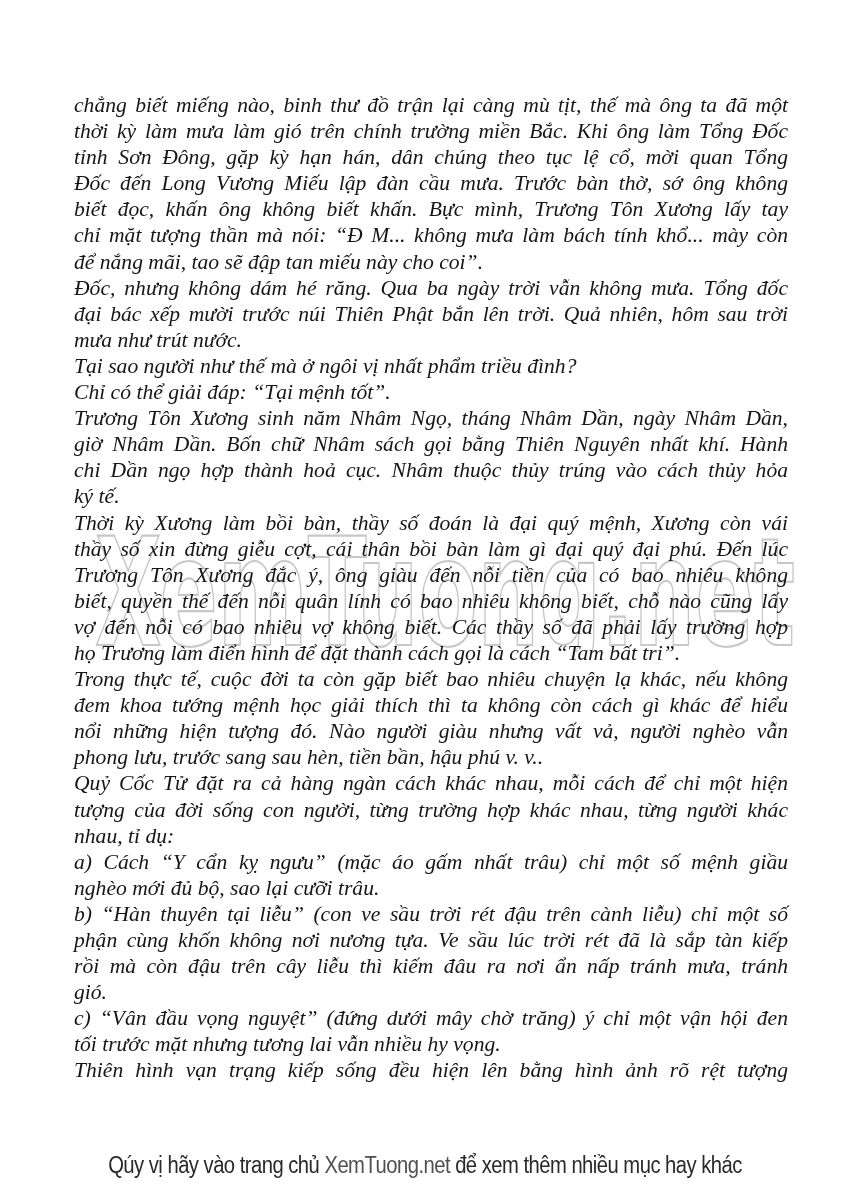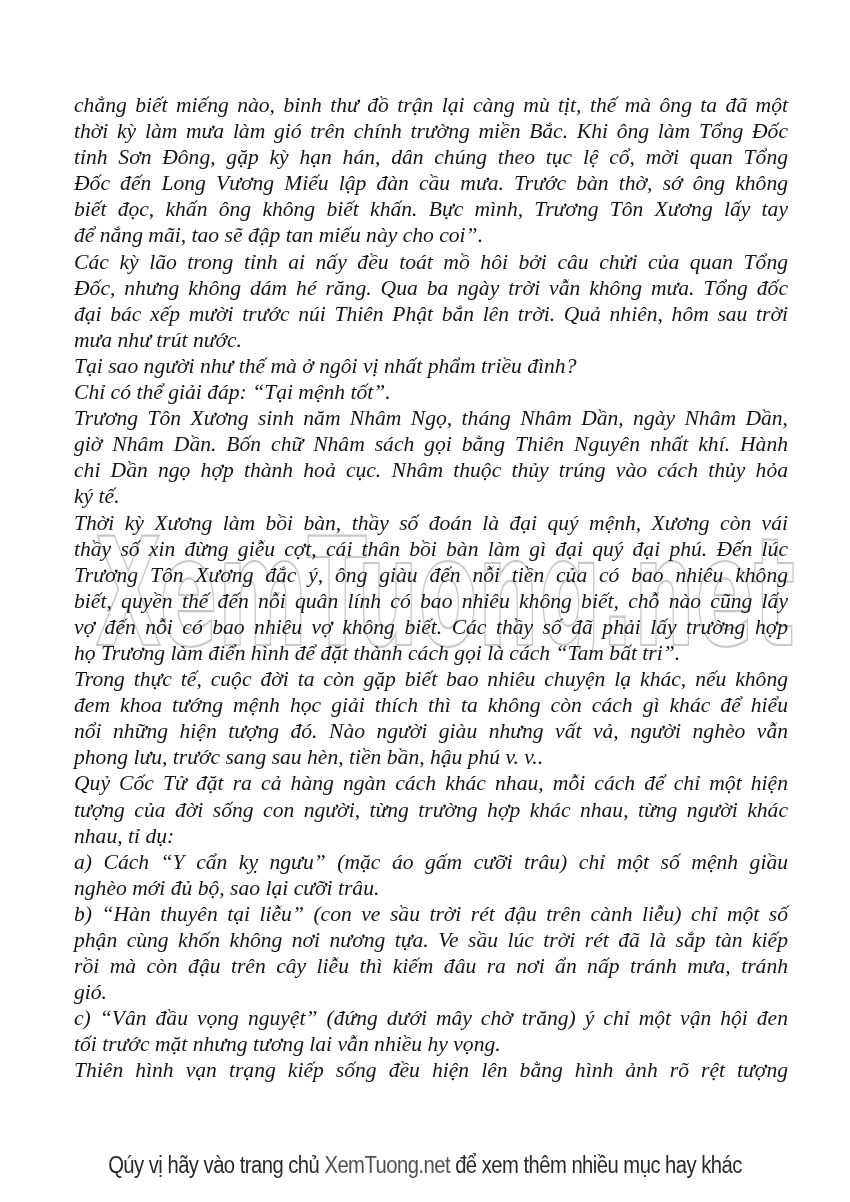--- a/index.html
+++ b/index.html
@@ -74,22 +74,22 @@
 <svg class="watermark" viewBox="0 0 700 125" preserveAspectRatio="none">
   <text x="0" y="118" textLength="700" lengthAdjust="spacingAndGlyphs">XemTuong.net</text>
 </svg>
 
 <div class="page" id="doc">
     <div class="line">chẳng biết miếng nào, binh thư đồ trận lại càng mù tịt, thế mà ông ta đã một</div>
     <div class="line">thời kỳ làm mưa làm gió trên chính trường miền Bắc. Khi ông làm Tổng Đốc</div>
     <div class="line">tỉnh Sơn Đông, gặp kỳ hạn hán, dân chúng theo tục lệ cổ, mời quan Tổng</div>
     <div class="line">Đốc đến Long Vương Miếu lập đàn cầu mưa. Trước bàn thờ, sớ ông không</div>
     <div class="line">biết đọc, khấn ông không biết khấn. Bực mình, Trương Tôn Xương lấy tay</div>
+    <div class="line">chỉ mặt tượng thần mà nói: “Đ M... không mưa làm bách tính khổ... mày còn</div>
     <div class="line last">để nắng mãi, tao sẽ đập tan miếu này cho coi”.</div>
-    <div class="line">Các kỳ lão trong tỉnh ai nấy đều toát mồ hôi bởi câu chửi của quan Tổng</div>
     <div class="line">Đốc, nhưng không dám hé răng. Qua ba ngày trời vẫn không mưa. Tổng đốc</div>
     <div class="line">đại bác xếp mười trước núi Thiên Phật bắn lên trời. Quả nhiên, hôm sau trời</div>
     <div class="line last">mưa như trút nước.</div>
     <div class="line last">Tại sao người như thế mà ở ngôi vị nhất phẩm triều đình?</div>
     <div class="line last">Chỉ có thể giải đáp: “Tại mệnh tốt”.</div>
     <div class="line">Trương Tôn Xương sinh năm Nhâm Ngọ, tháng Nhâm Dần, ngày Nhâm Dần,</div>
     <div class="line">giờ Nhâm Dần. Bốn chữ Nhâm sách gọi bằng Thiên Nguyên nhất khí. Hành</div>
     <div class="line">chi Dần ngọ hợp thành hoả cục. Nhâm thuộc thủy trúng vào cách thủy hỏa</div>
     <div class="line last">ký tế.</div>
     <div class="line">Thời kỳ Xương làm bồi bàn, thầy số đoán là đại quý mệnh, Xương còn vái</div>
@@ -98,21 +98,21 @@
     <div class="line">biết, quyền thế đến nỗi quân lính có bao nhiêu không biết, chỗ nào cũng lấy</div>
     <div class="line">vợ đến nỗi có bao nhiêu vợ không biết. Các thầy số đã phải lấy trường hợp</div>
     <div class="line last">họ Trương làm điển hình để đặt thành cách gọi là cách “Tam bất tri”.</div>
     <div class="line">Trong thực tế, cuộc đời ta còn gặp biết bao nhiêu chuyện lạ khác, nếu không</div>
     <div class="line">đem khoa tướng mệnh học giải thích thì ta không còn cách gì khác để hiểu</div>
     <div class="line">nổi những hiện tượng đó. Nào người giàu nhưng vất vả, người nghèo vẫn</div>
     <div class="line last">phong lưu, trước sang sau hèn, tiền bần, hậu phú v. v..</div>
     <div class="line">Quỷ Cốc Tử đặt ra cả hàng ngàn cách khác nhau, mỗi cách để chỉ một hiện</div>
     <div class="line">tượng của đời sống con người, từng trường hợp khác nhau, từng người khác</div>
     <div class="line last">nhau, tỉ dụ:</div>
-    <div class="line">a) Cách “Y cẩn kỵ ngưu” (mặc áo gấm cưỡi trâu) chỉ một số mệnh giầu</div>
+    <div class="line">a) Cách “Y cẩn kỵ ngưu” (mặc áo gấm nhất trâu) chỉ một số mệnh giầu</div>
     <div class="line last">nghèo mới đủ bộ, sao lại cưỡi trâu.</div>
     <div class="line">b) “Hàn thuyên tại liễu” (con ve sầu trời rét đậu trên cành liễu) chỉ một số</div>
     <div class="line">phận cùng khốn không nơi nương tựa. Ve sầu lúc trời rét đã là sắp tàn kiếp</div>
     <div class="line">rồi mà còn đậu trên cây liễu thì kiếm đâu ra nơi ẩn nấp tránh mưa, tránh</div>
     <div class="line last">gió.</div>
     <div class="line">c) “Vân đầu vọng nguyệt” (đứng dưới mây chờ trăng) ý chỉ một vận hội đen</div>
     <div class="line last">tối trước mặt nhưng tương lai vẫn nhiều hy vọng.</div>
     <div class="line">Thiên hình vạn trạng kiếp sống đều hiện lên bằng hình ảnh rõ rệt tượng</div>
   </div>
 

